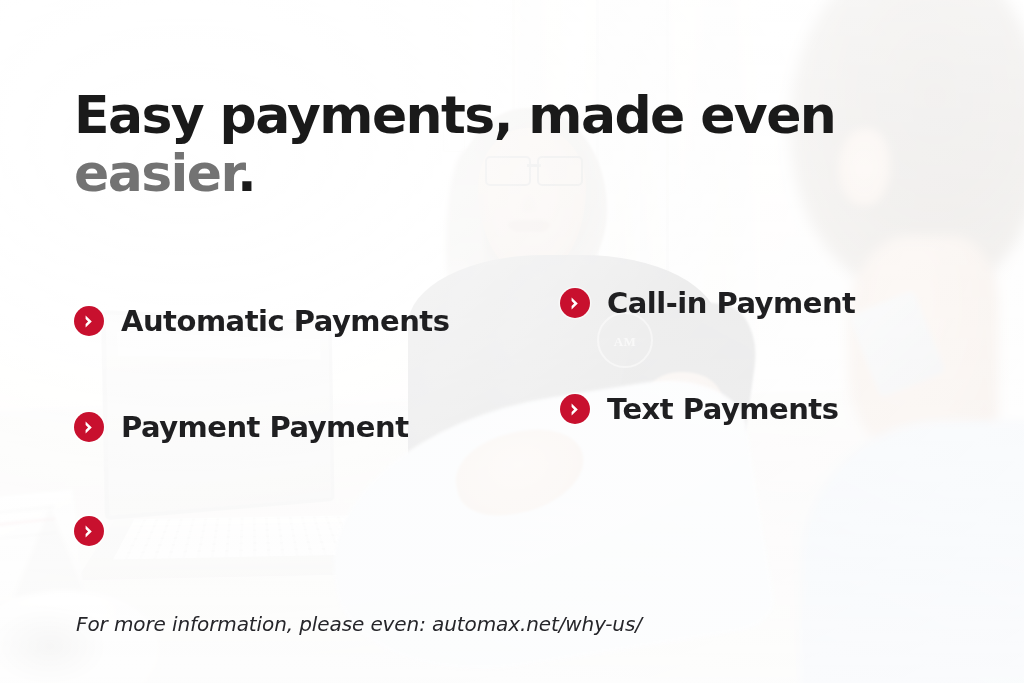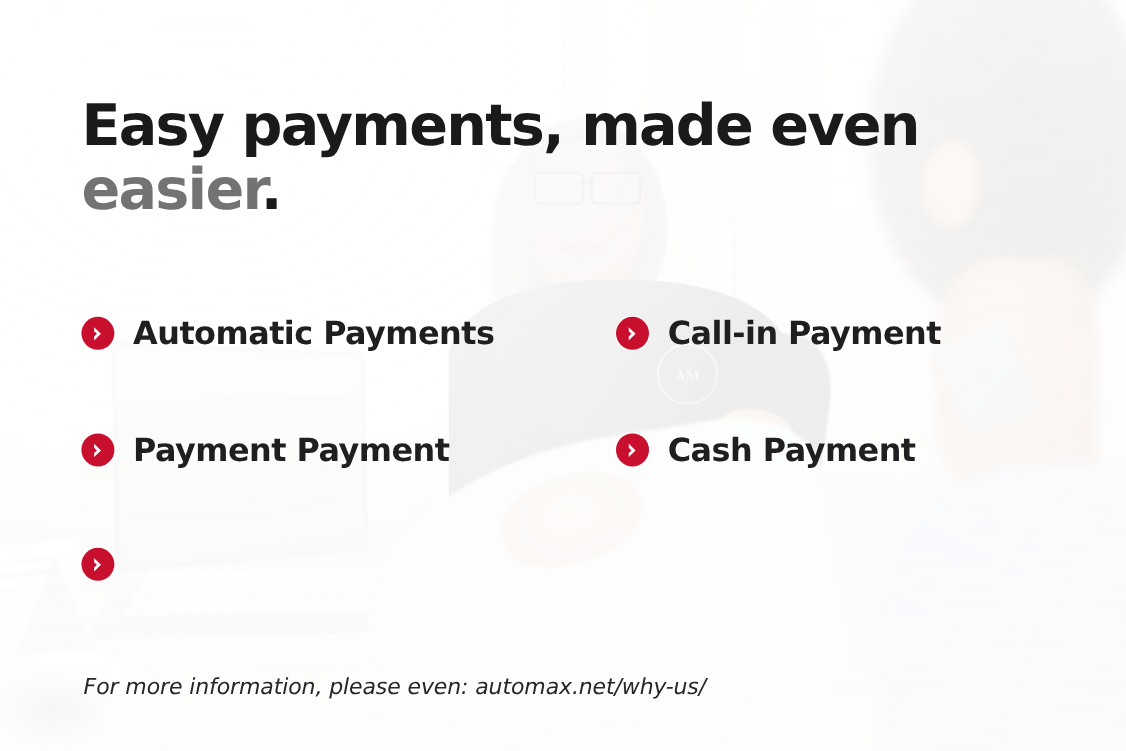--- a/index.html
+++ b/index.html
@@ -273,21 +273,21 @@
   .brow {
     position: relative;
     height: 106px;
   }
   .bitem {
     position: absolute;
     display: flex;
     align-items: center;
     gap: 17px;
   }
-  .bitem.col1 { left: 0; }
+  .bitem.col1 { left: 0; margin-top: 18px; }
   .bitem.col2 { left: 486px; }
   .marker {
     flex: 0 0 auto;
     width: 30px; height: 30px;
     border-radius: 50%;
     background: #c8102e;
     display: flex; align-items: center; justify-content: center;
     box-shadow: 0 0 0 1.5px rgba(255,255,255,.55);
   }
   .marker svg { display: block; }
@@ -402,21 +402,21 @@
             </svg>
           </span>
           <span class="btext">Payment Payment</span>
         </div>
         <div class="bitem col2">
           <span class="marker" style="background: rgb(200, 16, 46);">
             <svg width="15" height="15" viewBox="0 0 15 15" aria-hidden="true">
               <path d="M3.6 1.5 L9.8 7.5 L3.6 13.5 L3.6 9.9 L6.1 7.5 L3.6 5.1 Z" fill="#ffffff"></path>
             </svg>
           </span>
-          <span class="btext">Cash Payment</span>
+          <span class="btext">Text Payments</span>
         </div>
       </div>
 
       <div class="brow">
         <div class="bitem col1">
           <span class="marker" style="background: rgb(200, 16, 46);">
             <svg width="15" height="15" viewBox="0 0 15 15" aria-hidden="true">
               <path d="M3.6 1.5 L9.8 7.5 L3.6 13.5 L3.6 9.9 L6.1 7.5 L3.6 5.1 Z" fill="#ffffff"></path>
             </svg>
           </span>

